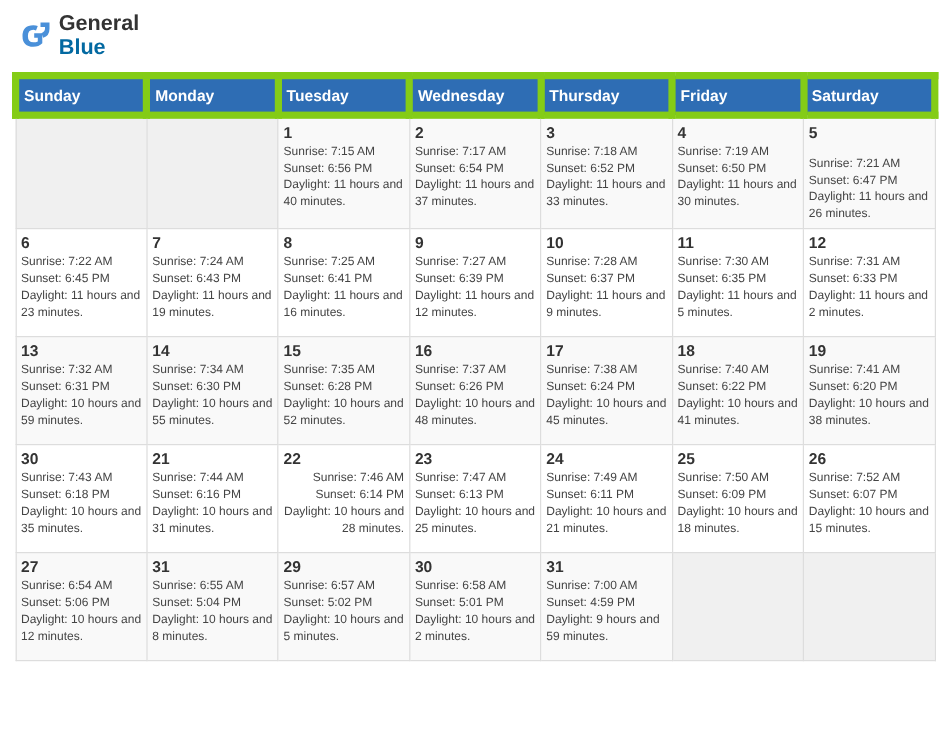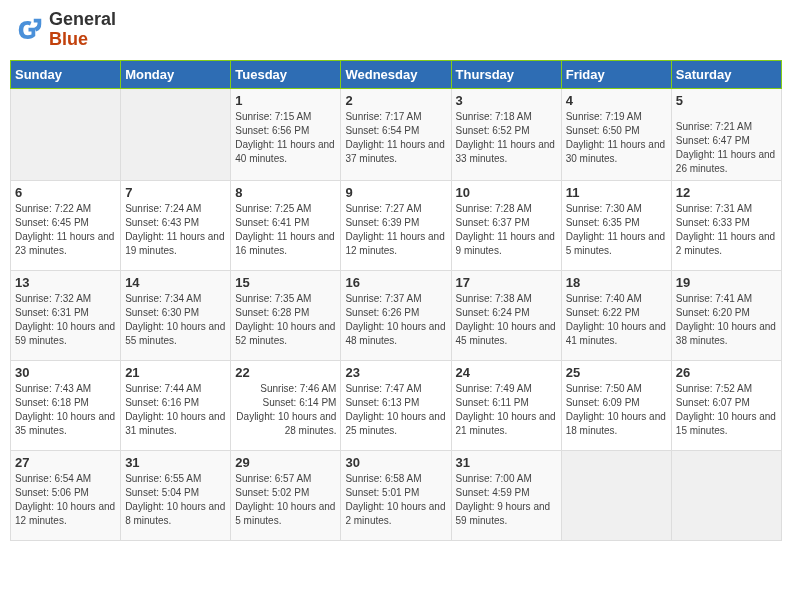--- a/index.html
+++ b/index.html
@@ -20,40 +20,40 @@
       display: flex;
       align-items: center;
       gap: 4px;
     }
     .logo-text {
       display: flex;
       flex-direction: column;
       line-height: 1.1;
     }
     .logo-general { font-size: 18px; font-weight: bold; color: #333; }
-    .logo-blue { font-size: 18px; font-weight: bold; color: #c2410c; }
+    .logo-blue { font-size: 18px; font-weight: bold; color: #0369a1; }
     .logo-icon {
       width: 30px;
       height: 30px;
     }
     .title-block { text-align: right; }
     .month-title { font-size: 36px; color: #333; font-weight: normal; }
     .location { font-size: 16px; color: #555; }
     table {
       width: 100%;
       border-collapse: collapse;
       table-layout: fixed;
     }
     thead tr th {
       background-color: #2e6db4;
       color: #fff;
       padding: 6px 4px;
       font-size: 13px;
       text-align: left;
-      border: 1px solid #84cc16;
+      border: 6px solid #84cc16;
     }
     tbody tr td {
       border: 1px solid #ddd;
       vertical-align: top;
       padding: 4px;
       font-size: 10.5px;
       color: #333;
       height: 90px;
     }
     .day-num {

